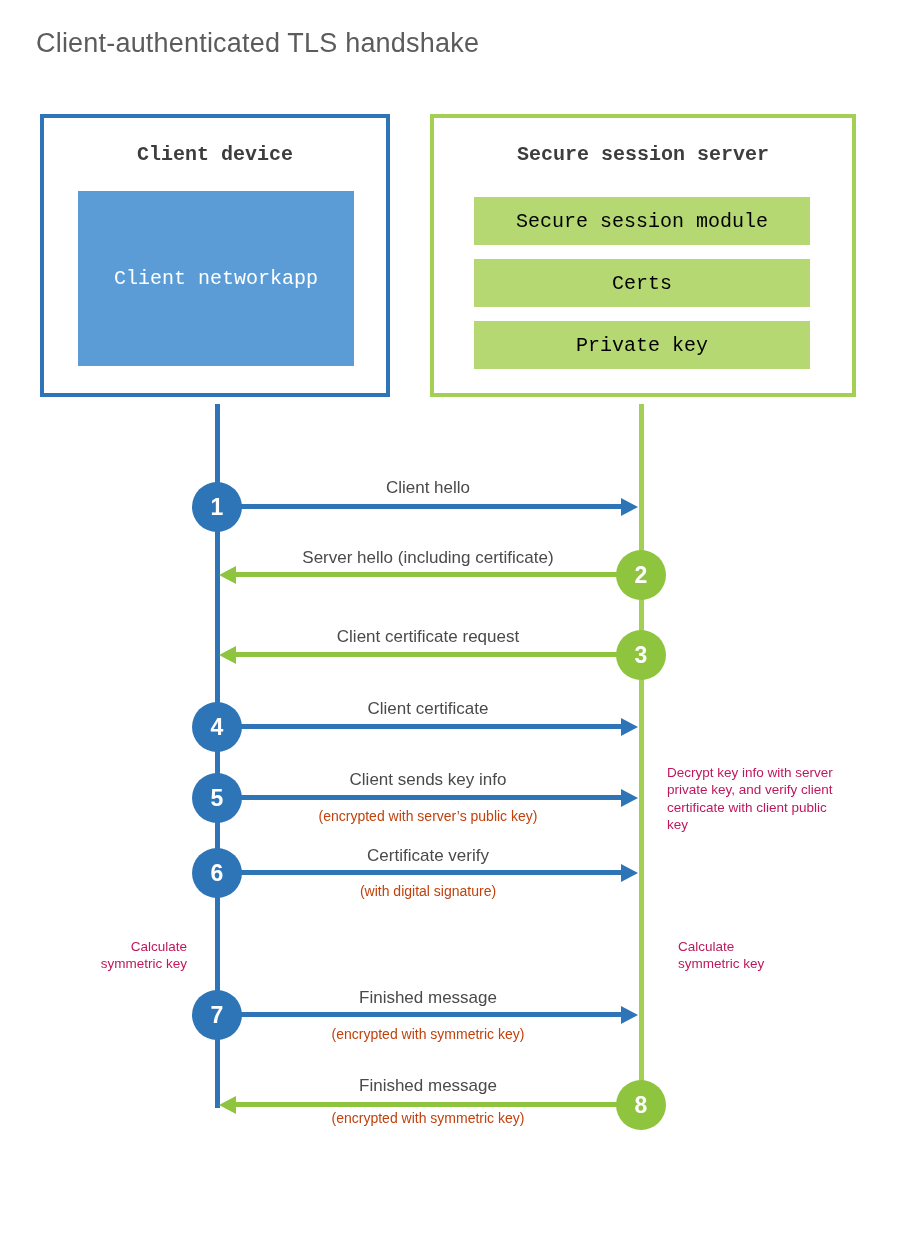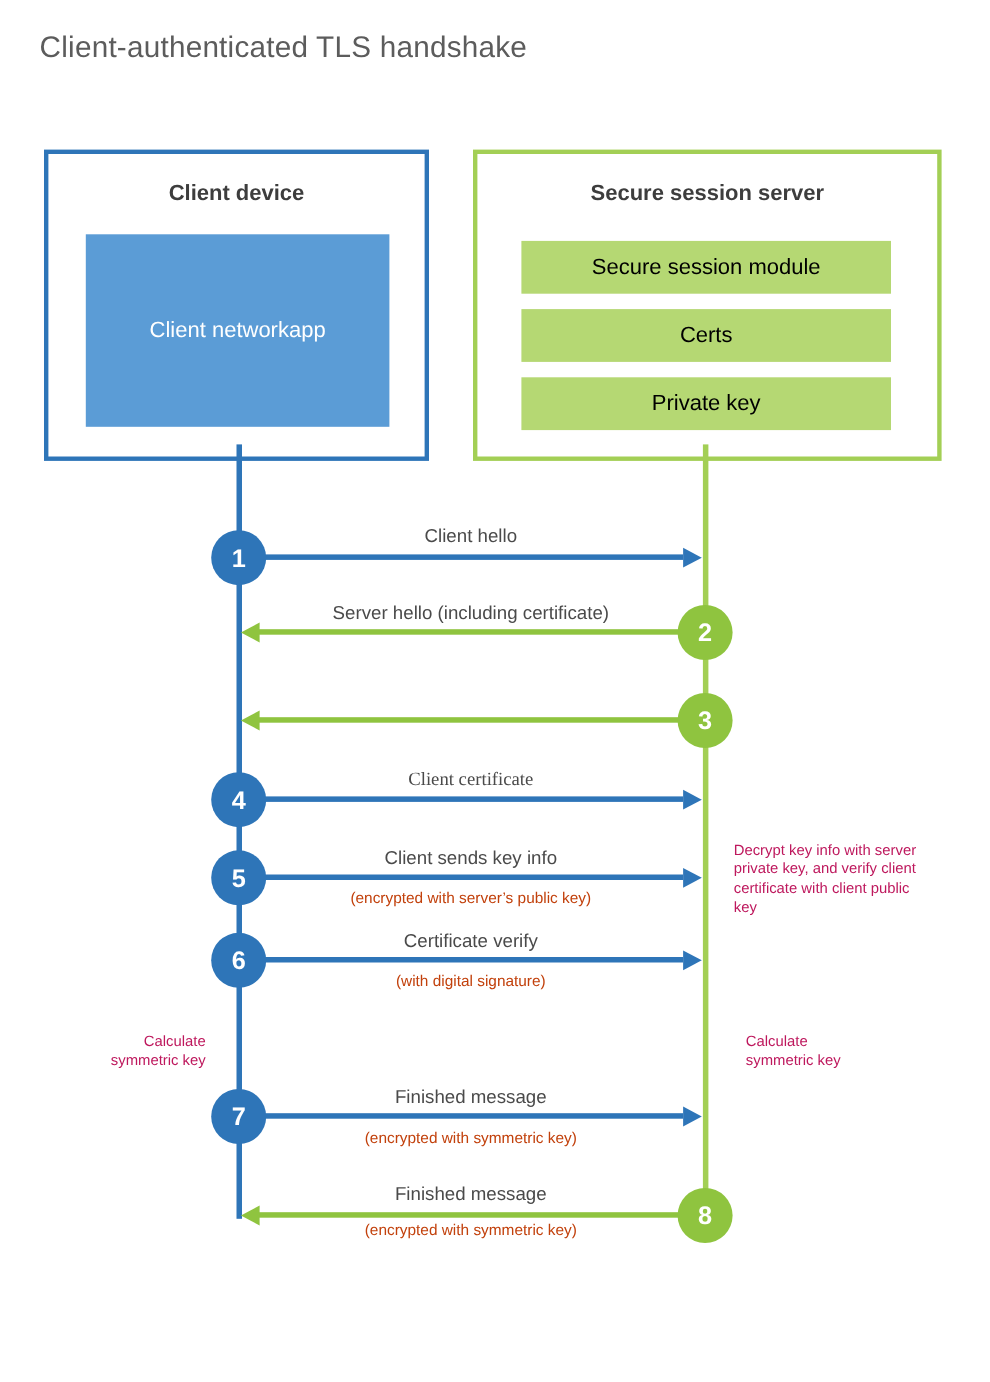--- a/index.html
+++ b/index.html
@@ -5,21 +5,21 @@
   html,body { margin:0; padding:0; background:#ffffff; }
   .canvas {
     position:relative; width:900px; height:1256px; background:#ffffff;
     font-family:"Liberation Sans", sans-serif; overflow:hidden;
   }
   .page-title {
     position:absolute; left:36px; top:28px;
     font-size:27px; font-weight:400; color:#5c5c5c; letter-spacing:0.2px;
   }
   
-  .device-box { position:absolute; top:136px; height:283px; box-sizing:border-box; background:#fff; }
+  .device-box { position:absolute; top:114px; height:283px; box-sizing:border-box; background:#fff;font-family:Liberation Mono, monospace; }
   .client-box { left:40px;  width:350px; border:4px solid #2e75b8; }
   .server-box { left:430px; width:426px; border:4px solid #a3cf55; }
   .box-title {
     margin-top:25px; text-align:center;
     font-size:20px; font-weight:bold; color:#3d3d3d;
   }
   .client-app {
     position:absolute; left:34px; top:73px; width:276px; height:175px;
     background:#5b9cd6; color:#ffffff; font-size:20px; line-height:1.65;
     display:flex; flex-direction:row; align-items:center; justify-content:center; text-align:center;
@@ -92,25 +92,26 @@
   <div class="msg-label" style="top:478px;">Client hello</div>
   <div class="arrow-line blue" style="left:240px; top:504px; width:381px;"></div>
   <div class="arrow-head right" style="left:621px; top:498px;"></div>
   <div class="step-circle blue" style="left:192px; top:482px;">1</div>
 
   <div class="msg-label" style="top:548px;">Server hello (including certificate)</div>
   <div class="arrow-line green" style="left:235px; top:572px; width:383px;"></div>
   <div class="arrow-head left" style="left:219px; top:566px;"></div>
   <div class="step-circle green" style="left:616px; top:550px;">2</div>
 
+  <div class="msg-label" style="top:627px;">Client certificate request</div>
   <div class="arrow-line green" style="left:235px; top:652px; width:383px;"></div>
   <div class="arrow-head left" style="left:219px; top:646px;"></div>
   <div class="step-circle green" style="left:616px; top:630px;">3</div>
 
-  <div class="msg-label" style="top:699px;font-family:Liberation Serif, serif;">Client certificate</div>
+  <div class="msg-label" style="top:699px;">Client certificate</div>
   <div class="arrow-line blue" style="left:240px; top:724px; width:381px;"></div>
   <div class="arrow-head right" style="left:621px; top:718px;"></div>
   <div class="step-circle blue" style="left:192px; top:702px;">4</div>
 
   <div class="msg-label" style="top:770px;">Client sends key info</div>
   <div class="arrow-line blue" style="left:240px; top:795px; width:381px;"></div>
   <div class="arrow-head right" style="left:621px; top:789px;"></div>
   <div class="step-circle blue" style="left:192px; top:773px;">5</div>
   <div class="msg-sublabel" style="top:808px;">(encrypted with server’s public key)</div>
 

